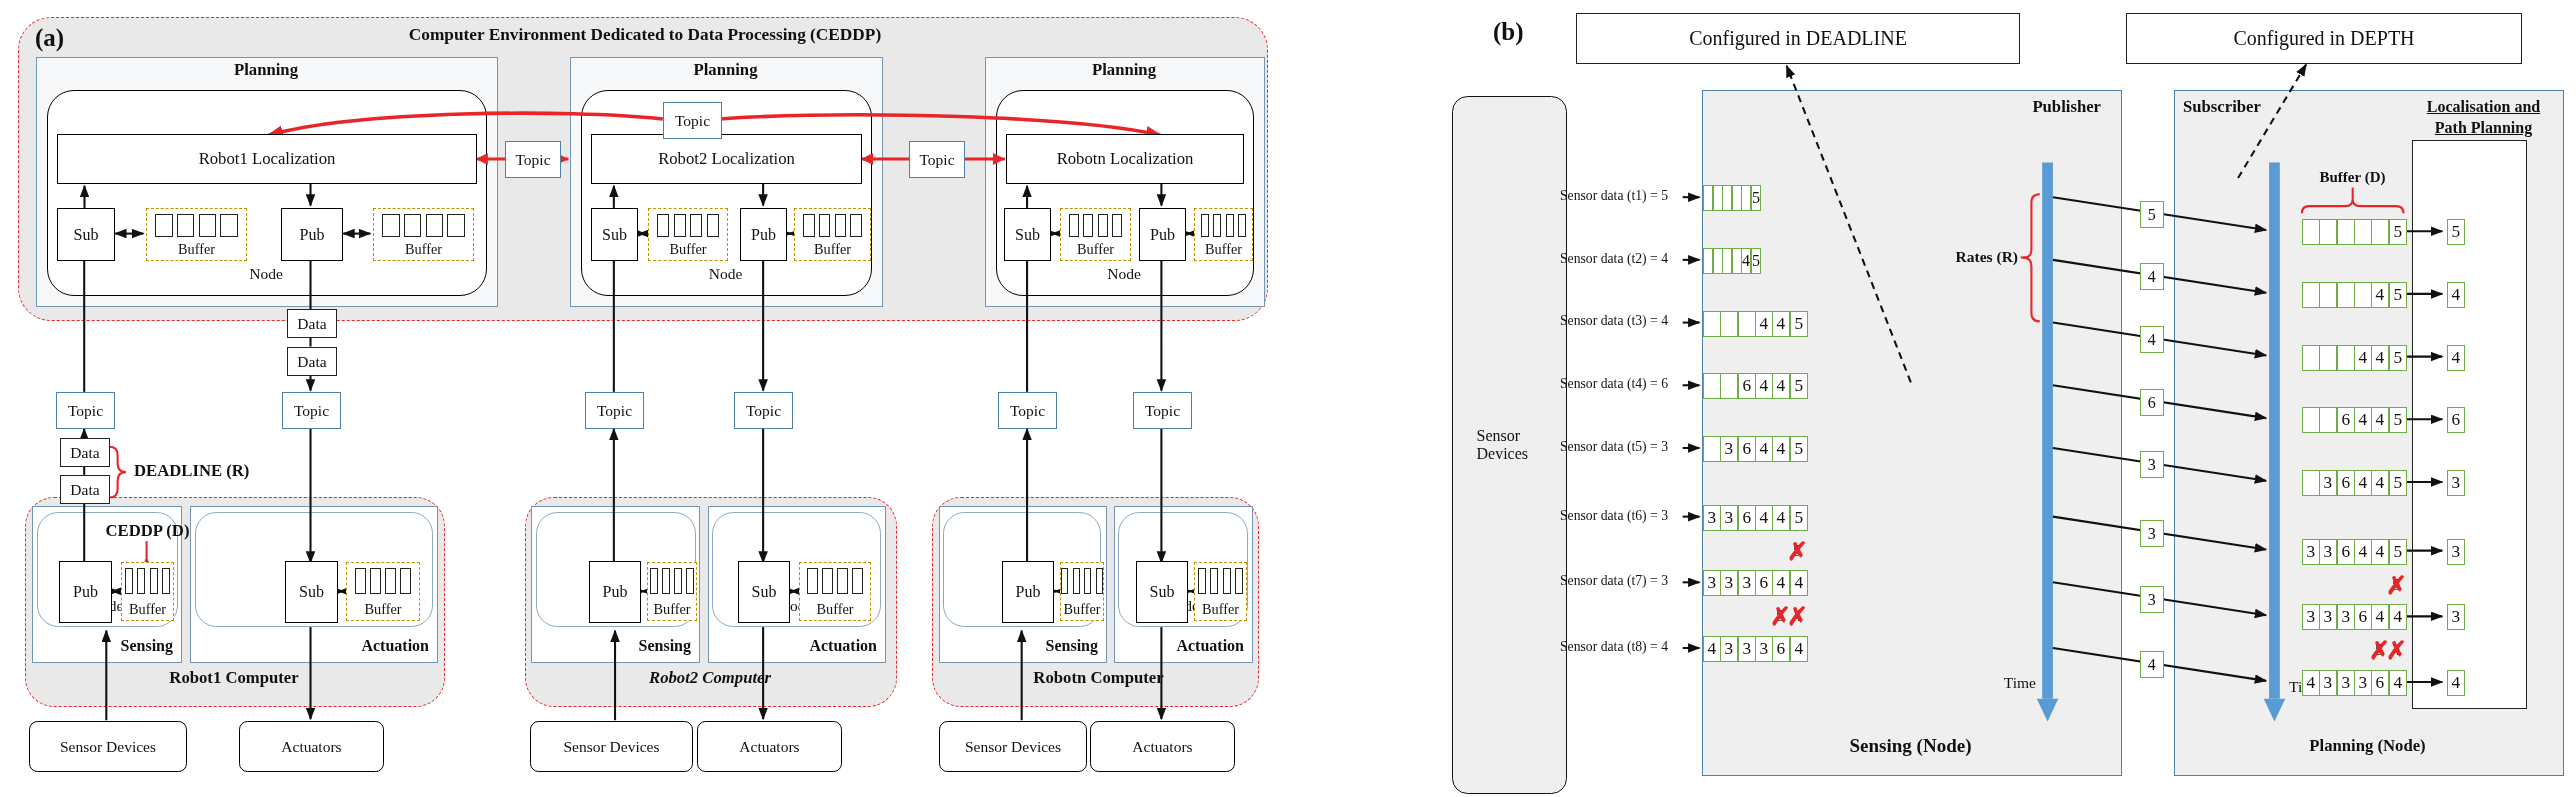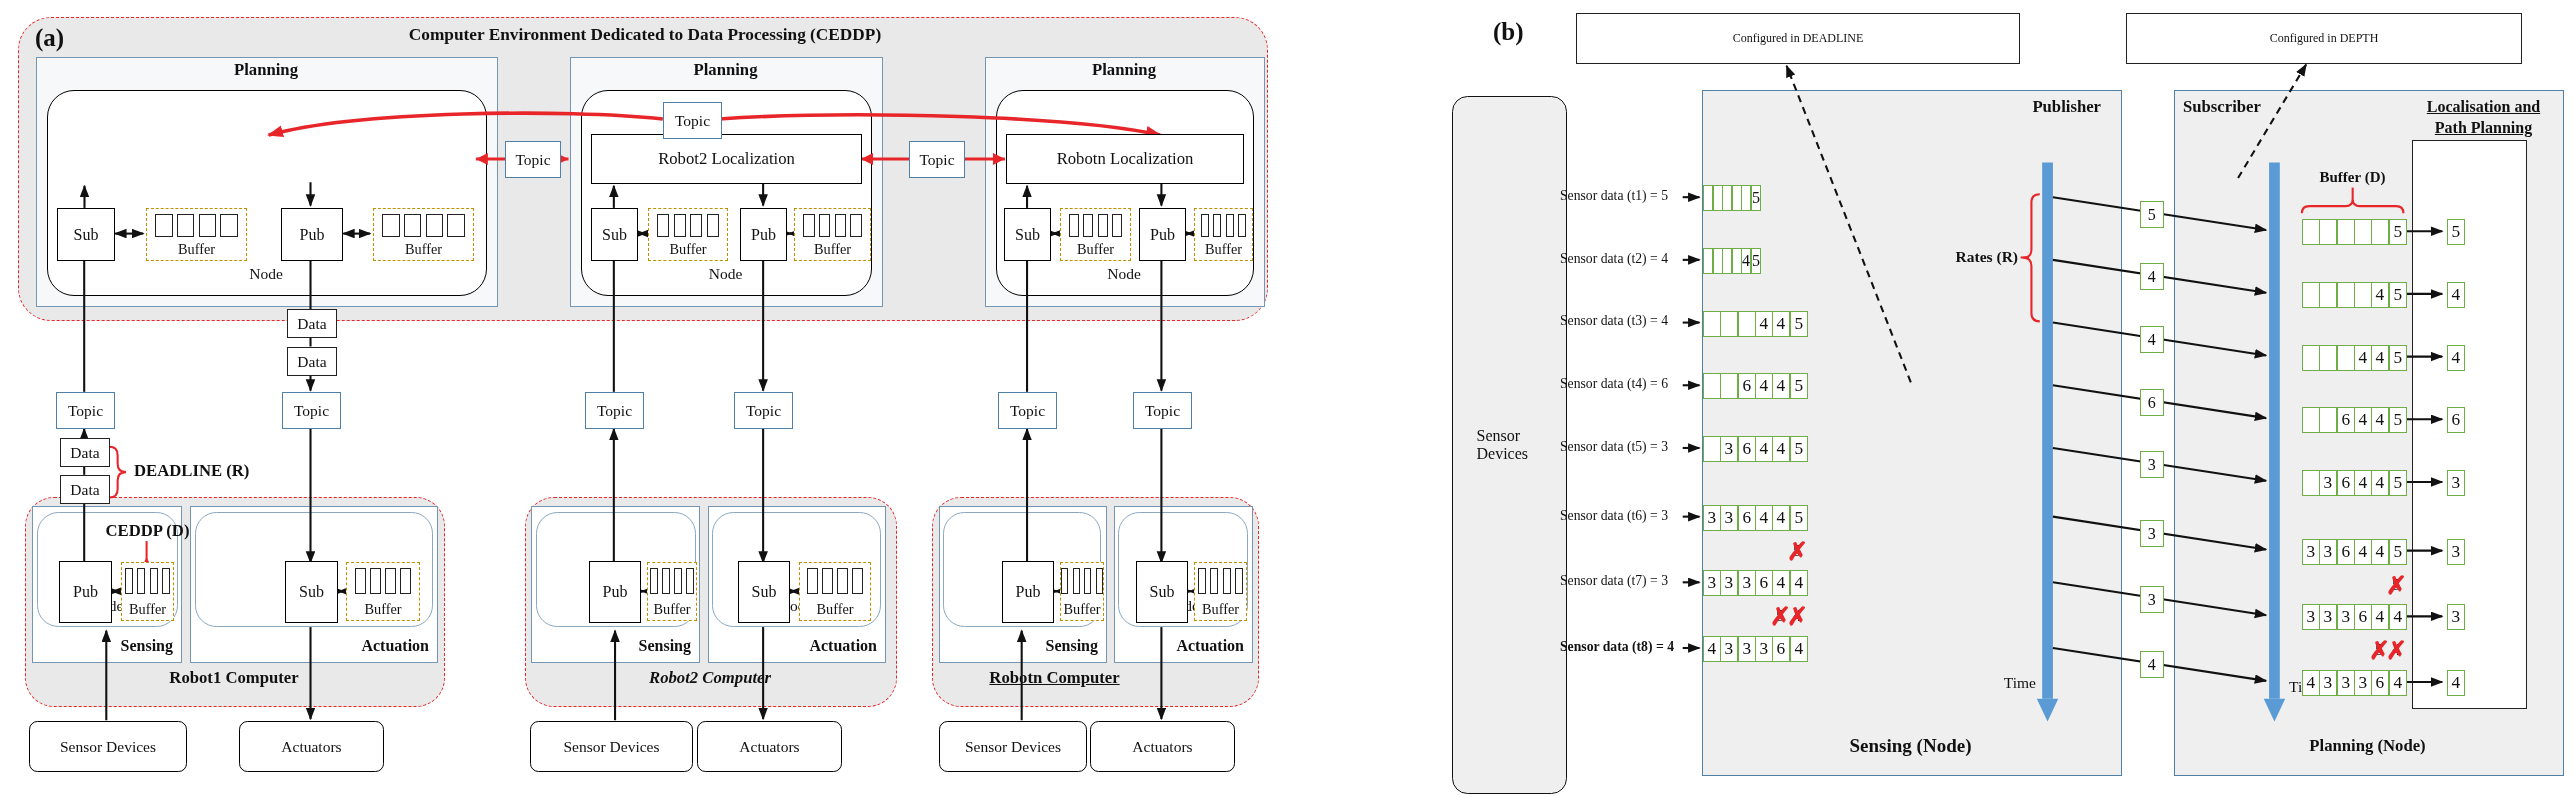--- a/index.html
+++ b/index.html
@@ -24,21 +24,21 @@
   .buflab{position:absolute;left:0;right:0;bottom:2.4px;text-align:center;font-size:14.3px;}
   .saBox{background:#fff;border:1.2px solid #7496b2;}
   .rnode{background:#fff;border:1.2px solid #8aa8c0;border-radius:21.5px;}
   .topic{background:#fff;border:1.8px solid #4f81a8;font-size:15.5px;}
   .databox{background:#fff;border:1.5px solid #222;font-size:15.5px;}
   .devbox{background:#fff;border:1.8px solid #000;border-radius:8.4px;font-size:15.5px;}
   .b{font-weight:bold;}
   .tag{font-size:25px;font-weight:bold;}
   .t28{font-size:16.7px;} .t26{font-size:15.5px;}
   
-  .confbox{background:#fff;border:1.8px solid #222;font-size:12px;}
+  .confbox{background:#fff;border:1.8px solid #222;font-size:20px;}
   .sdevTall{background:#efefef;border:1.8px solid #111;border-radius:15.5px;font-size:16px;}
   .bigbox{background:#efefef;border:1.8px solid #4f81a8;}
   .outbox{background:#fff;border:1.2px solid #222;}
   .gcell{position:absolute;border:1.2px solid #6fae46;background:#fff;text-align:center;
          font-size:17.3px;}
   .msgbox{position:absolute;border:1.2px solid #6fae46;background:#fff;text-align:center;font-size:16px;}
   .rowlab{position:absolute;font-size:13.7px;white-space:nowrap;}
   .dropx{position:absolute;width:20px;text-align:center;font-size:16px;color:#111;}
   .dropx .x{position:absolute;left:0;top:-5.4px;width:100%;color:#e8262a;font-size:25px;font-weight:bold;}
   .underl{text-decoration:underline;}
@@ -191,20 +191,21 @@
     <div class="abs b" style="left:1914px;top:248px;width:104px;text-align:right;font-size:15.5px;">Rates (R)</div>
     <div class="abs b ctr" style="left:2293px;top:168px;width:119px;height:18px;font-size:15px;">Buffer (D)</div>
     <div class="abs" style="left:1976px;top:674px;width:60px;text-align:right;font-size:15.5px;">Time</div>
     <div class="abs" style="left:2289px;top:678px;width:60px;font-size:15.5px;">Time</div>
     <div class="abs b ctr" style="left:1821px;top:736px;width:179px;height:20px;font-size:19px;">Sensing (Node)</div>
     <div class="abs b ctr" style="left:2278px;top:736px;width:179px;height:20px;font-size:16.7px;">Planning (Node)</div>
     <div class="abs b ctr underl" style="left:2394px;top:97px;width:179px;height:19px;font-size:16px;">Localisation and</div>
     <div class="abs b ctr underl" style="left:2394px;top:118px;width:179px;height:19px;font-size:16px;">Path Planning</div>
   <div class="abs ctr b t28" style="left: 36px; top: 60px; width: 460px; height: 20px;">Planning</div>
       <div class="abs ctr t26" style="left: 47px; top: 264px; width: 438px; height: 20px;">Node</div>
+      <div class="abs ctr locbar" style="left: 57px; top: 134px; width: 418px; height: 48px;">Robot1 Localization</div>
       <div class="abs ctr sp" style="left: 57px; top: 208px; width: 56px; height: 51px;">Sub</div>
       <div class="abs ctr sp" style="left: 281px; top: 208px; width: 60px; height: 51px;">Pub</div>
       <div class="abs bufbox" style="left: 146px; top: 208px; width: 99px; height: 51px;">
         <div class="bufcells">
           <span class="bufcell" style="width: 15.7px; height: 21.6px;"></span>
           <span class="bufcell" style="width: 15.7px; height: 21.6px;"></span>
           <span class="bufcell" style="width: 15.7px; height: 21.6px;"></span>
           <span class="bufcell" style="width: 15.7px; height: 21.6px;"></span>
         </div>
         <div class="buflab">Buffer</div>
@@ -323,21 +324,21 @@
         <div class="bufcells">
           <span class="bufcell" style="width: 6px; height: 21.6px;"></span>
           <span class="bufcell" style="width: 6px; height: 21.6px;"></span>
           <span class="bufcell" style="width: 6px; height: 21.6px;"></span>
           <span class="bufcell" style="width: 6px; height: 21.6px;"></span>
         </div>
         <div class="buflab">Buffer</div>
       </div>
       <div class="abs ctr topic" style="left: 998px; top: 392px; width: 57px; height: 35px;">Topic</div>
       <div class="abs ctr topic" style="left: 1133px; top: 392px; width: 57px; height: 35px;">Topic</div>
-      <div class="abs ctr b t28" style="left: 892px; top: 668px; width: 325px; height: 20px; text-decoration: underline;">Robotn Computer</div>
+      <div class="abs ctr b t28" style="left: 936px; top: 668px; width: 325px; height: 20px;">Robotn Computer</div>
       <div class="abs ctr t26" style="left: 943px; top: 597px; width: 156px; height: 18px;">Node</div>
       <div class="abs b" style="left: 939px; top: 637px; width: 159px; height: 19px; text-align: right; font-size: 16px;">Sensing</div>
       <div class="abs ctr sp" style="left: 1002px; top: 561px; width: 50px; height: 60px;">Pub</div>
       <div class="abs bufbox" style="left: 1060px; top: 562px; width: 42px; height: 57px;">
         <div class="bufcells">
           <span class="bufcell" style="width: 6px; height: 24px;"></span>
           <span class="bufcell" style="width: 6px; height: 24px;"></span>
           <span class="bufcell" style="width: 6px; height: 24px;"></span>
           <span class="bufcell" style="width: 6px; height: 24px;"></span>
         </div>
@@ -460,21 +461,21 @@
       <div class="abs dropx" style="left: 1787px; top: 542px; width: 20px; height: 24px;"><span>5</span><span class="x">✗</span></div>
       <div class="abs msgbox" style="left: 2140px; top: 586px; width: 21.5px; height: 25px; line-height: 25px;">3</div>
       <div class="abs gcell" style="left: 2302px; top: 604px; width: 15.5px; height: 24px; line-height: 24px;">3</div>
       <div class="abs gcell" style="left: 2319px; top: 604px; width: 15.5px; height: 24px; line-height: 24px;">3</div>
       <div class="abs gcell" style="left: 2337px; top: 604px; width: 15.5px; height: 24px; line-height: 24px;">3</div>
       <div class="abs gcell" style="left: 2354px; top: 604px; width: 15.5px; height: 24px; line-height: 24px;">6</div>
       <div class="abs gcell" style="left: 2371px; top: 604px; width: 15.5px; height: 24px; line-height: 24px;">4</div>
       <div class="abs gcell" style="left: 2389px; top: 604px; width: 15.5px; height: 24px; line-height: 24px;">4</div>
       <div class="abs dropx" style="left: 2386px; top: 576px; width: 20px; height: 24px;"><span>5</span><span class="x">✗</span></div>
       <div class="abs gcell" style="left: 2447px; top: 604px; width: 15.5px; height: 24px; line-height: 24px;">3</div>
-      <div class="abs rowlab" style="left: 1560px; top: 639px; width: 119px; height: 18px; font-weight: bold;">Sensor data (t8) = 4</div>
+      <div class="abs rowlab" style="left: 1560px; top: 639px; width: 119px; height: 18px;">Sensor data (t8) = 4</div>
       <div class="abs gcell" style="left: 1703px; top: 636px; width: 15.5px; height: 24px; line-height: 24px;">4</div>
       <div class="abs gcell" style="left: 1720px; top: 636px; width: 15.5px; height: 24px; line-height: 24px;">3</div>
       <div class="abs gcell" style="left: 1738px; top: 636px; width: 15.5px; height: 24px; line-height: 24px;">3</div>
       <div class="abs gcell" style="left: 1755px; top: 636px; width: 15.5px; height: 24px; line-height: 24px;">3</div>
       <div class="abs gcell" style="left: 1772px; top: 636px; width: 15.5px; height: 24px; line-height: 24px;">6</div>
       <div class="abs gcell" style="left: 1790px; top: 636px; width: 15.5px; height: 24px; line-height: 24px;">4</div>
       <div class="abs dropx" style="left: 1770px; top: 607px; width: 20px; height: 24px;"><span>5</span><span class="x">✗</span></div>
       <div class="abs dropx" style="left: 1787px; top: 607px; width: 20px; height: 24px;"><span>4</span><span class="x">✗</span></div>
       <div class="abs msgbox" style="left: 2140px; top: 651px; width: 21.5px; height: 25px; line-height: 25px;">4</div>
       <div class="abs gcell" style="left: 2302px; top: 670px; width: 15.5px; height: 24px; line-height: 24px;">4</div>

